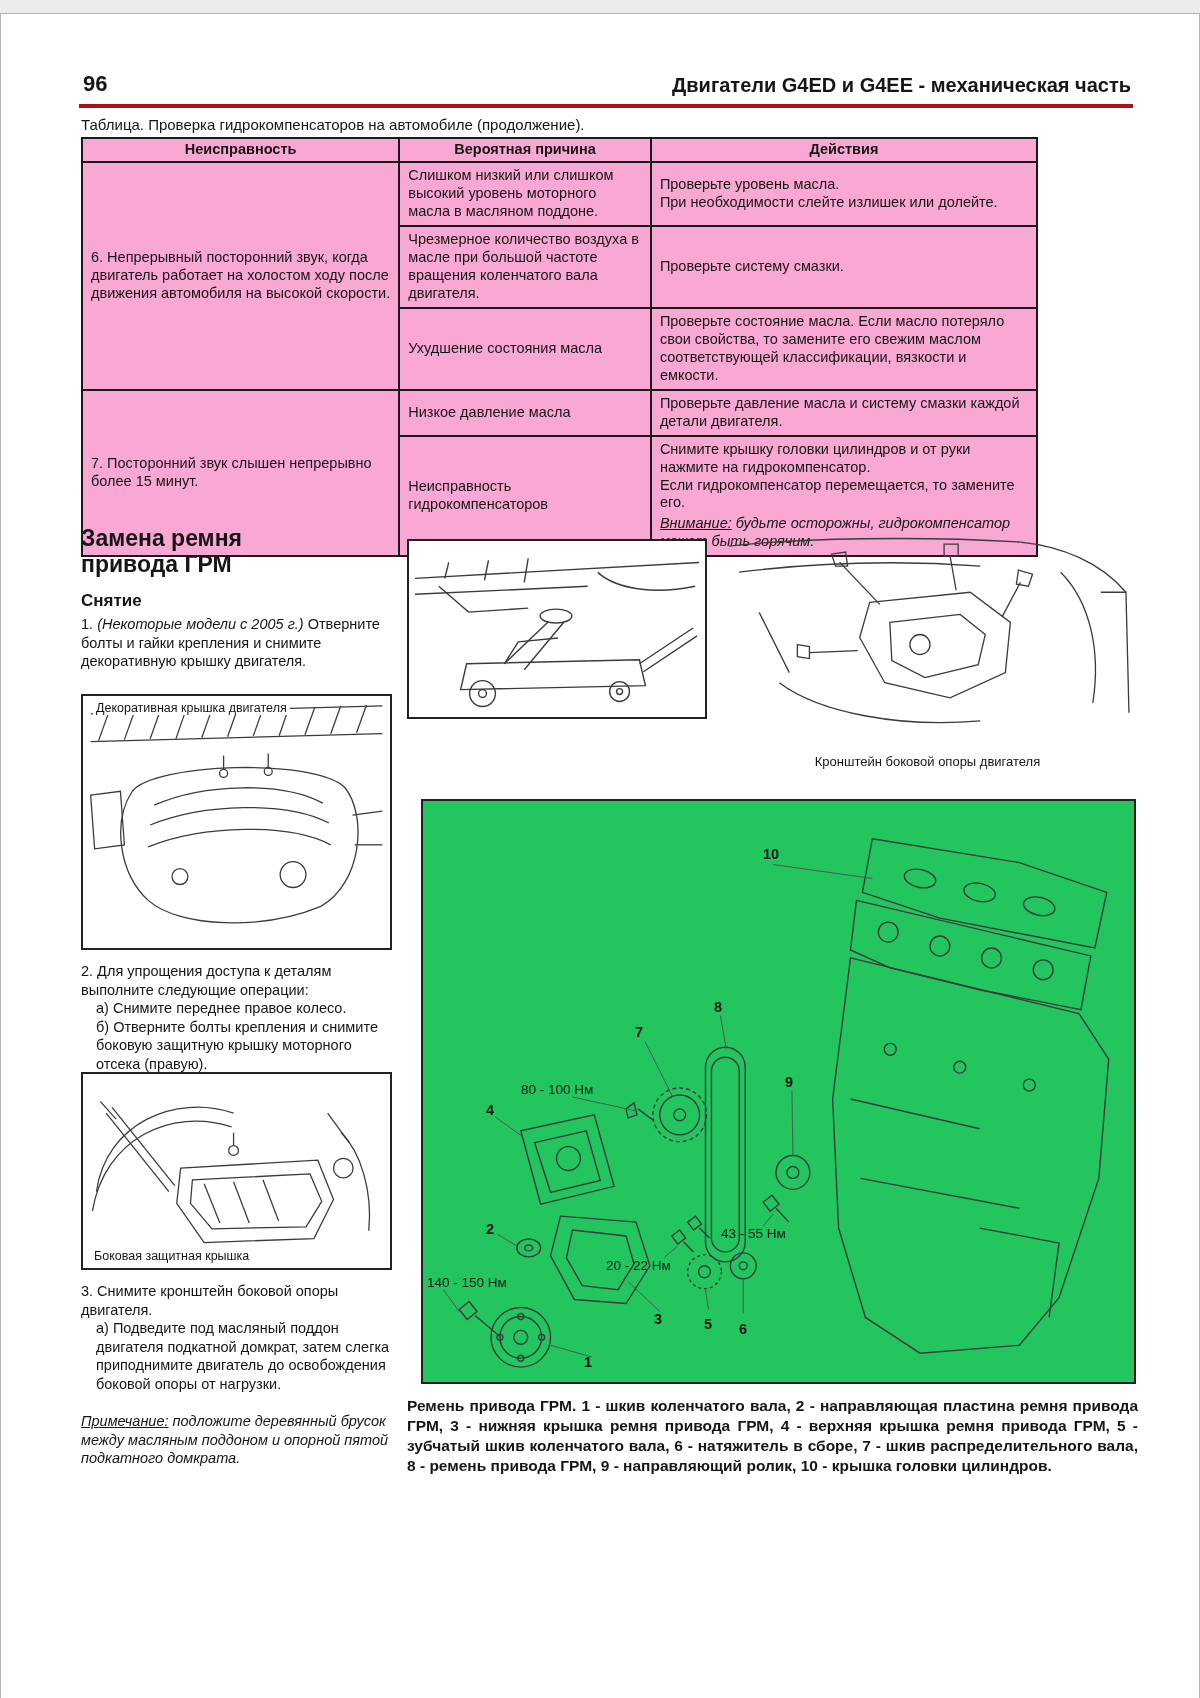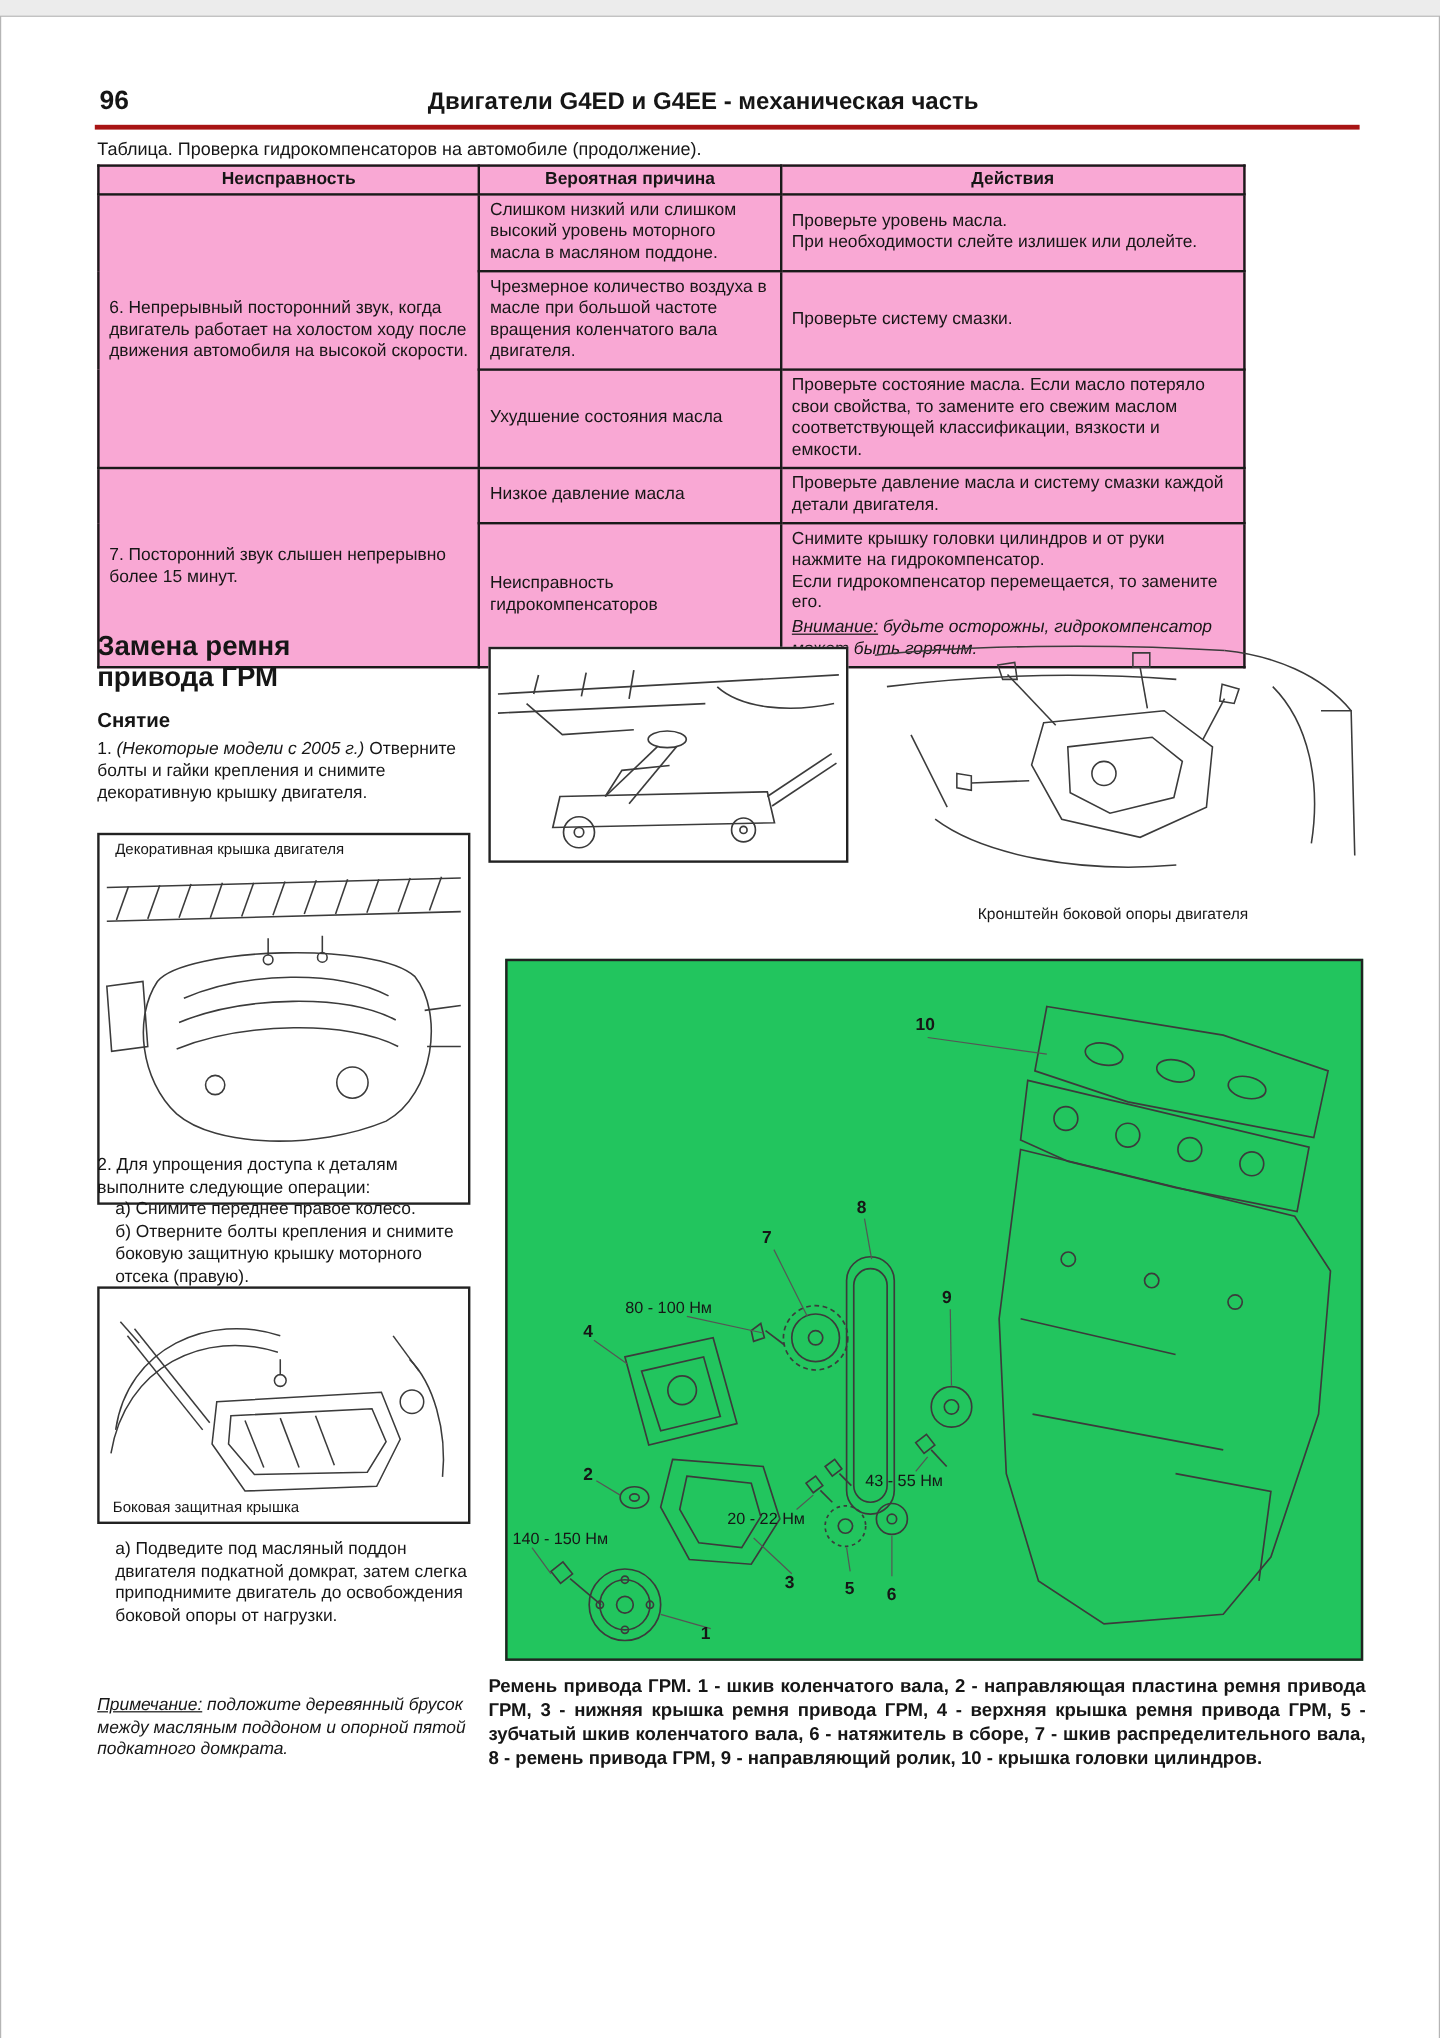--- a/index.html
+++ b/index.html
@@ -2,21 +2,21 @@
 <html><head>
 <meta charset="utf-8">
 <style>
   *{box-sizing:border-box;margin:0;padding:0}
   html,body{background:#ececec}
   body{font-family:"Liberation Sans", sans-serif;}
   .page{position:relative;width:1200px;height:1698px;background:#fff;border:1px solid #b5b5b5;color:#161616;overflow:hidden;margin:13px auto}
 
   
   .pagenum{position:absolute;left:82px;top:57px;font-size:22px;font-weight:bold}
-  .title{position:absolute;left:40px;top:60px;width:1090px;text-align:center;font-size:20px;font-weight:bold}
+  .title{position:absolute;left:40px;top:60px;width:1090px;text-align:right;font-size:20px;font-weight:bold}
   .red-rule{position:absolute;left:78px;top:90px;width:1054px;height:4px;background:#a81414}
 
   
   .tcaption{position:absolute;left:80px;top:102px;font-size:15px;font-weight:normal}
   table.fault{position:absolute;left:80px;top:123px;width:957px;border-collapse:collapse;background:#f9a8d4}
   .fault th,.fault td{border:2px solid #1a1a1a;font-size:14.5px;line-height:1.24;padding:4px 8px;vertical-align:middle;text-align:left}
   .fault th{text-align:center;font-weight:bold;padding:2px}
   .pre{white-space:pre-line}
   .warn{font-style:italic;margin-top:3px}
   .warn-label{text-decoration:underline}
@@ -30,21 +30,21 @@
   .p2{position:absolute;left:80px;top:948px;width:314px}
   .p3{position:absolute;left:80px;top:1268px;width:314px}
   .sub-item{padding-left:15px}
   .note{position:absolute;left:80px;top:1398px;width:314px;font-style:italic}
   .note-label{text-decoration:underline}
 
   
   .fig{position:absolute;border:2px solid #222;background:#fff}
   .fig svg{display:block;width:100%;height:100%}
   .fig-label{position:absolute;background:#fff;font-size:12.5px;padding:0 3px;white-space:nowrap}
-  #fig-cover{left:80px;top:680px;width:311px;height:310px}
+  #fig-cover{left:80px;top:680px;width:311px;height:256px}
   #fig-cover .fig-label{left:10px;top:5px}
   #fig-sidecover{left:80px;top:1058px;width:311px;height:198px}
   #fig-sidecover .fig-label{left:8px;bottom:5px}
   #fig-jack{left:406px;top:525px;width:300px;height:180px}
   .p3b{position:absolute;left:406px;top:715px;width:304px}
   #fig-mount{position:absolute;left:718px;top:516px;width:417px;height:220px}
   #fig-mount svg{display:block;width:100%;height:100%}
   .mount-caption{position:absolute;left:718px;top:740px;width:417px;text-align:center;font-size:13px}
 
   
@@ -171,20 +171,21 @@
         <path d="M246,40 L268,70"></path>
         <circle cx="262" cy="96" r="10"></circle>
         <circle cx="150" cy="78" r="5"></circle>
           <path d="M150,60 L150,73"></path>
       </g>
     </svg>
     <span class="fig-label">Боковая защитная крышка</span>
   </div>
 
   <div class="p3 body-text">
+    <p>3. Снимите кронштейн боковой опоры двигателя.</p>
     <p class="sub-item">а) Подведите под масляный поддон двигателя подкатной домкрат, затем слегка приподнимите двигатель до освобождения боковой опоры от нагрузки.</p>
   </div>
 
   <p class="note body-text"><span class="note-label">Примечание:</span><span> подложите деревянный брусок между масляным поддоном и опорной пятой подкатного домкрата.</span></p>
 
   <div class="fig" id="fig-jack">
     <svg viewBox="0 0 298 174">
       <g fill="none" stroke="#3b3b3b" stroke-width="1.4">
         <path d="M6,36 L292,20"></path>
           <path d="M6,52 L180,44"></path>

